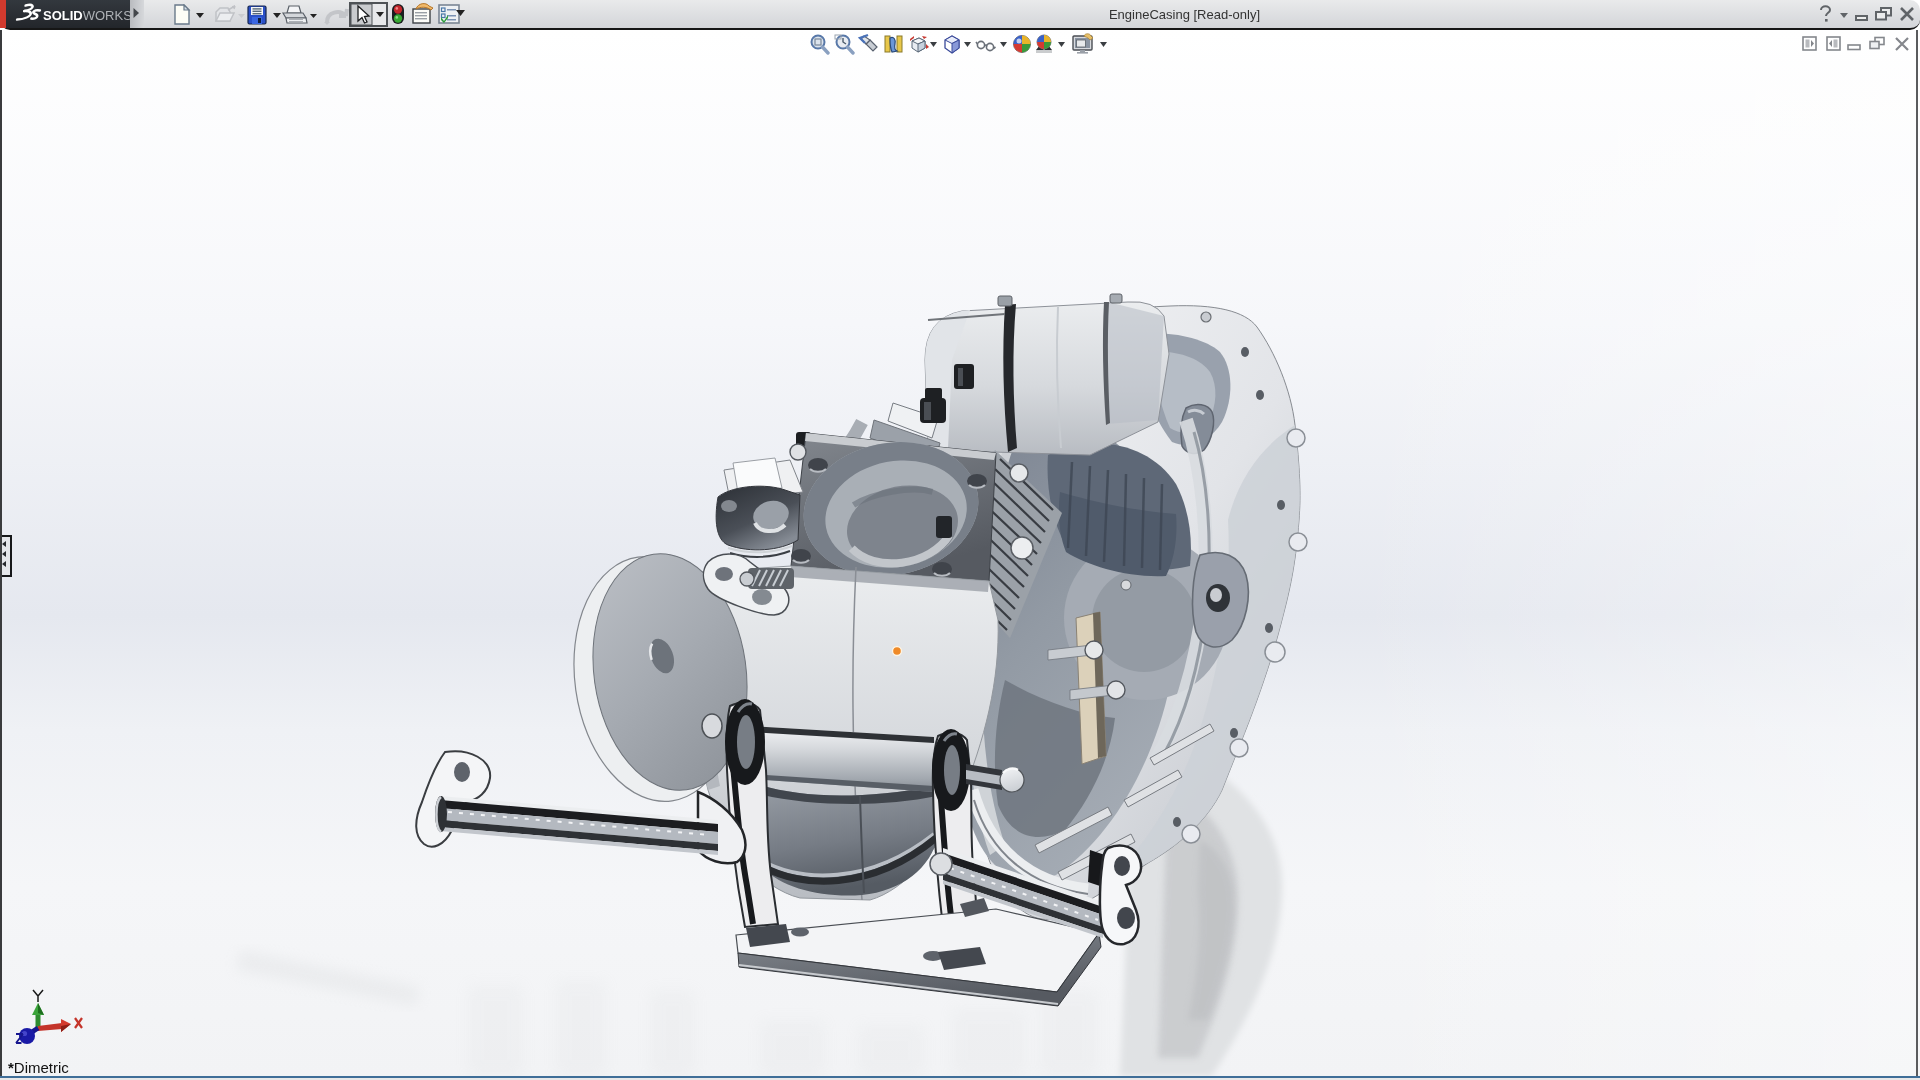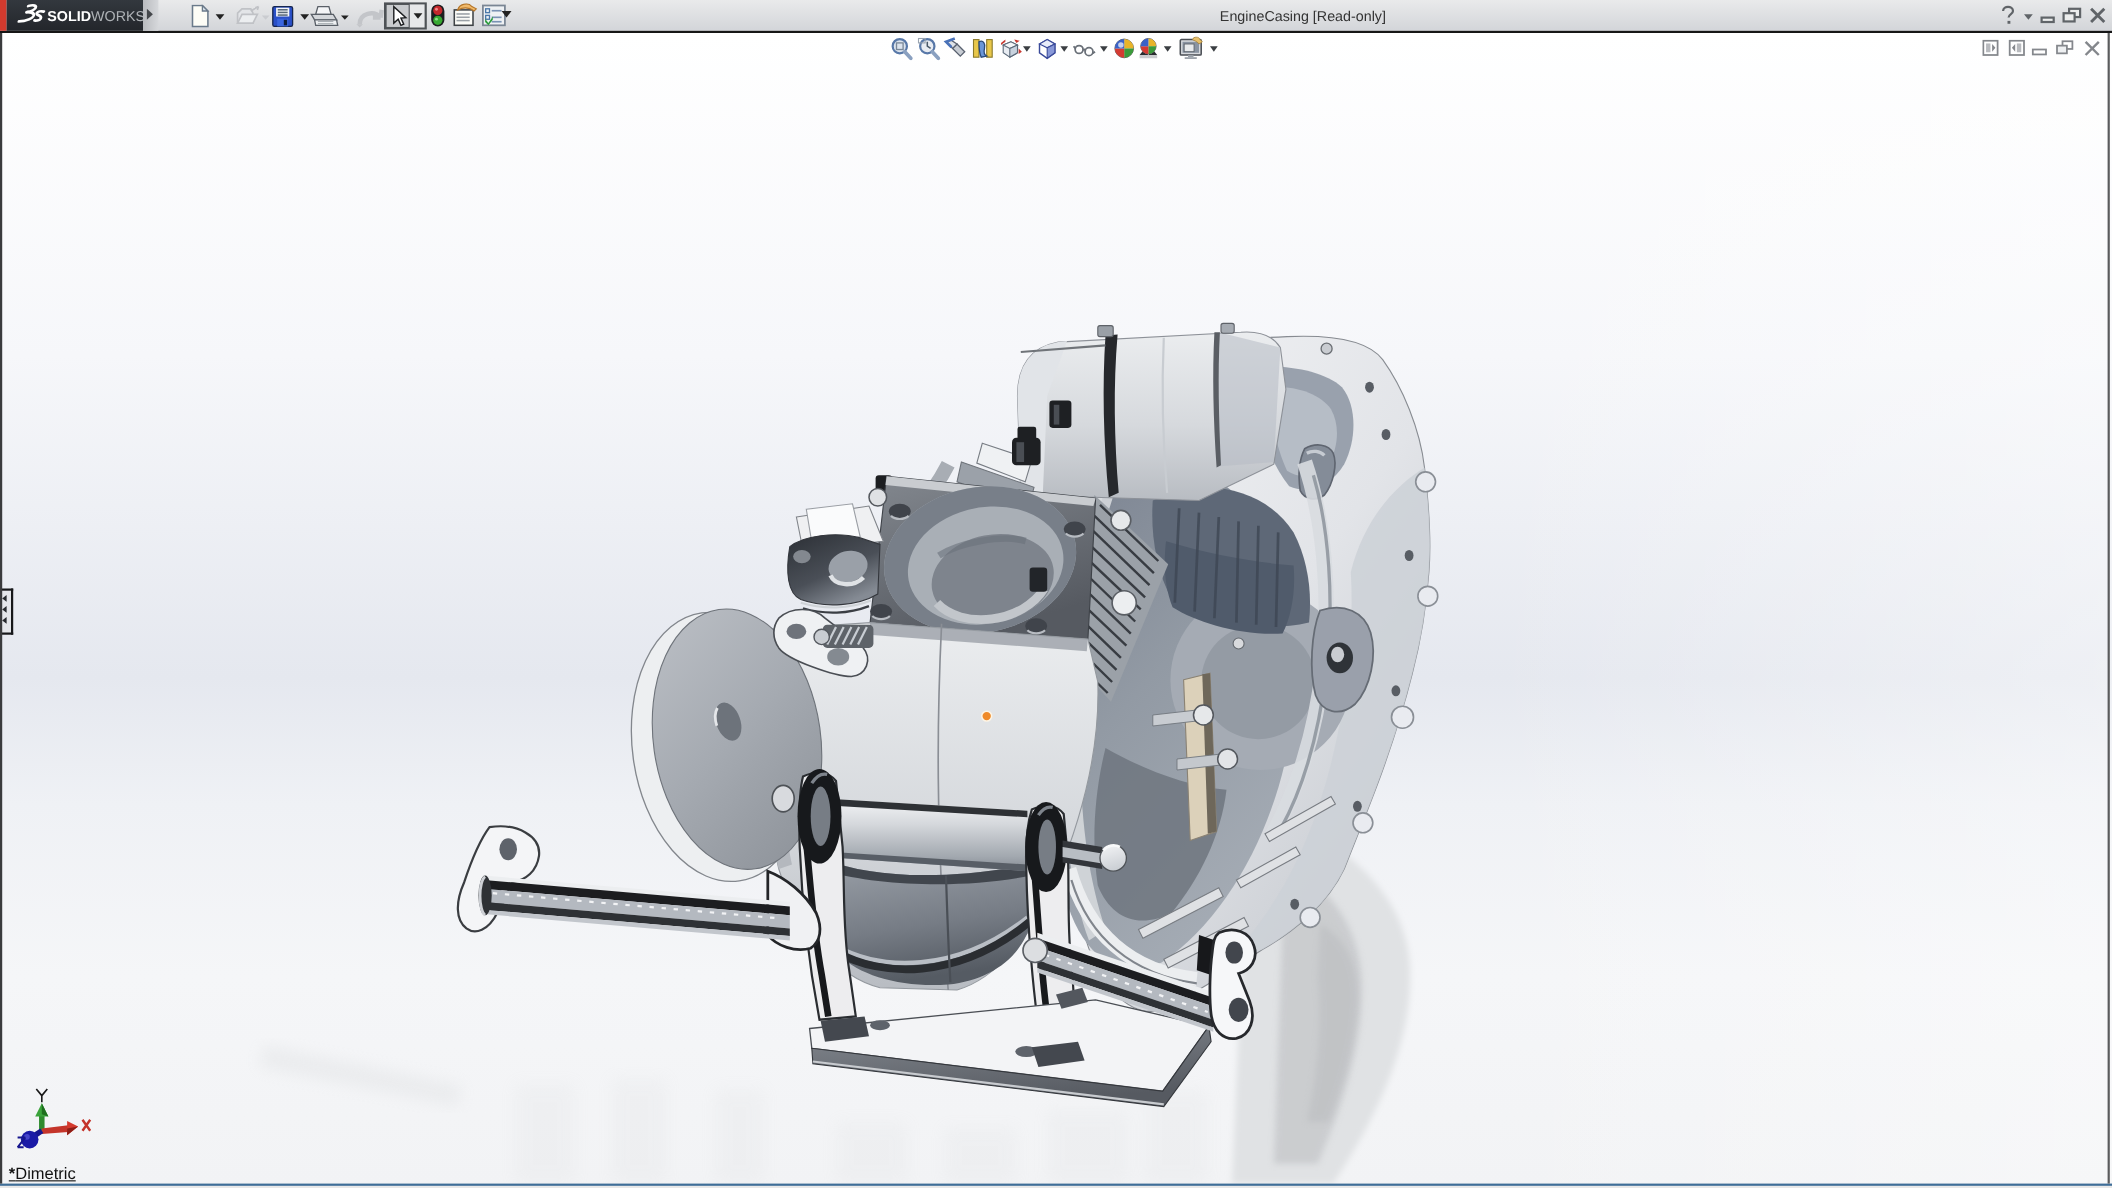--- a/index.html
+++ b/index.html
@@ -1,35 +1,35 @@
 <!DOCTYPE html>
 <html><head>
 <meta charset="utf-8">
 <style>
   html,body{margin:0;padding:0;width:1920px;height:1080px;overflow:hidden;
     font-family:"Liberation Sans", sans-serif;}
   #root{position:absolute;top:0;left:0;width:1920px;height:1080px;background:#fff;}
   
   #titlebar{position:absolute;top:0;left:0;width:1920px;height:28px;
-    background:linear-gradient(#e9eaeb,#d3d5d9);border-bottom:2px solid #161616;}
+    background:linear-gradient(#e9eaeb,#d3d5d9);border-bottom:2px solid #161616;border-radius:10px;}
   #redstrip{position:absolute;top:0;left:0;width:6px;height:28px;background:#d23a2e;}
   #logo{position:absolute;top:0;left:6px;width:124px;height:28px;background:linear-gradient(#33383e,#23262b);}
   #flyout{position:absolute;top:0;left:130px;width:14px;height:28px;
     background:linear-gradient(90deg,#b9bbbf,#d6d8db);}
   #flyout svg{position:absolute;left:2px;top:7px;}
   .tbicon{position:absolute;top:4px;}
   #title-text{position:absolute;top:7px;left:1020px;width:240px;text-align:right;
     font-size:13px;color:#333;}
   
   .wbtn{position:absolute;top:4px;color:#606468;}
   #scene{position:absolute;top:0;left:0;}
   
   #lefttab{position:absolute;top:535px;left:0;width:10px;height:38px;background:#e4e6ea;
     border:2px solid #17181a;border-left:none;}
-  #dimetric{position:absolute;top:1059px;left:8px;font-size:15px;color:#111;text-decoration:underline;}
+  #dimetric{position:absolute;top:1059px;left:8px;font-size:15px;color:#111;}
   #dimetric b{font-size:15px;}
   #bottomstrip{position:absolute;top:1076px;left:0;width:1920px;height:4px;
     background:#e8e8e8;border-top:2px solid #3f6e98;}
   #lborder{position:absolute;top:30px;left:0;width:2px;height:1046px;background:#3a3b3d;}
   #rborder{position:absolute;top:30px;left:1916px;width:2px;height:1046px;background:#5a5b5d;}
 </style>
 </head>
 <body>
 <div id="root">
   <svg id="scene" width="1920" height="1080" viewBox="0 0 1920 1080">

